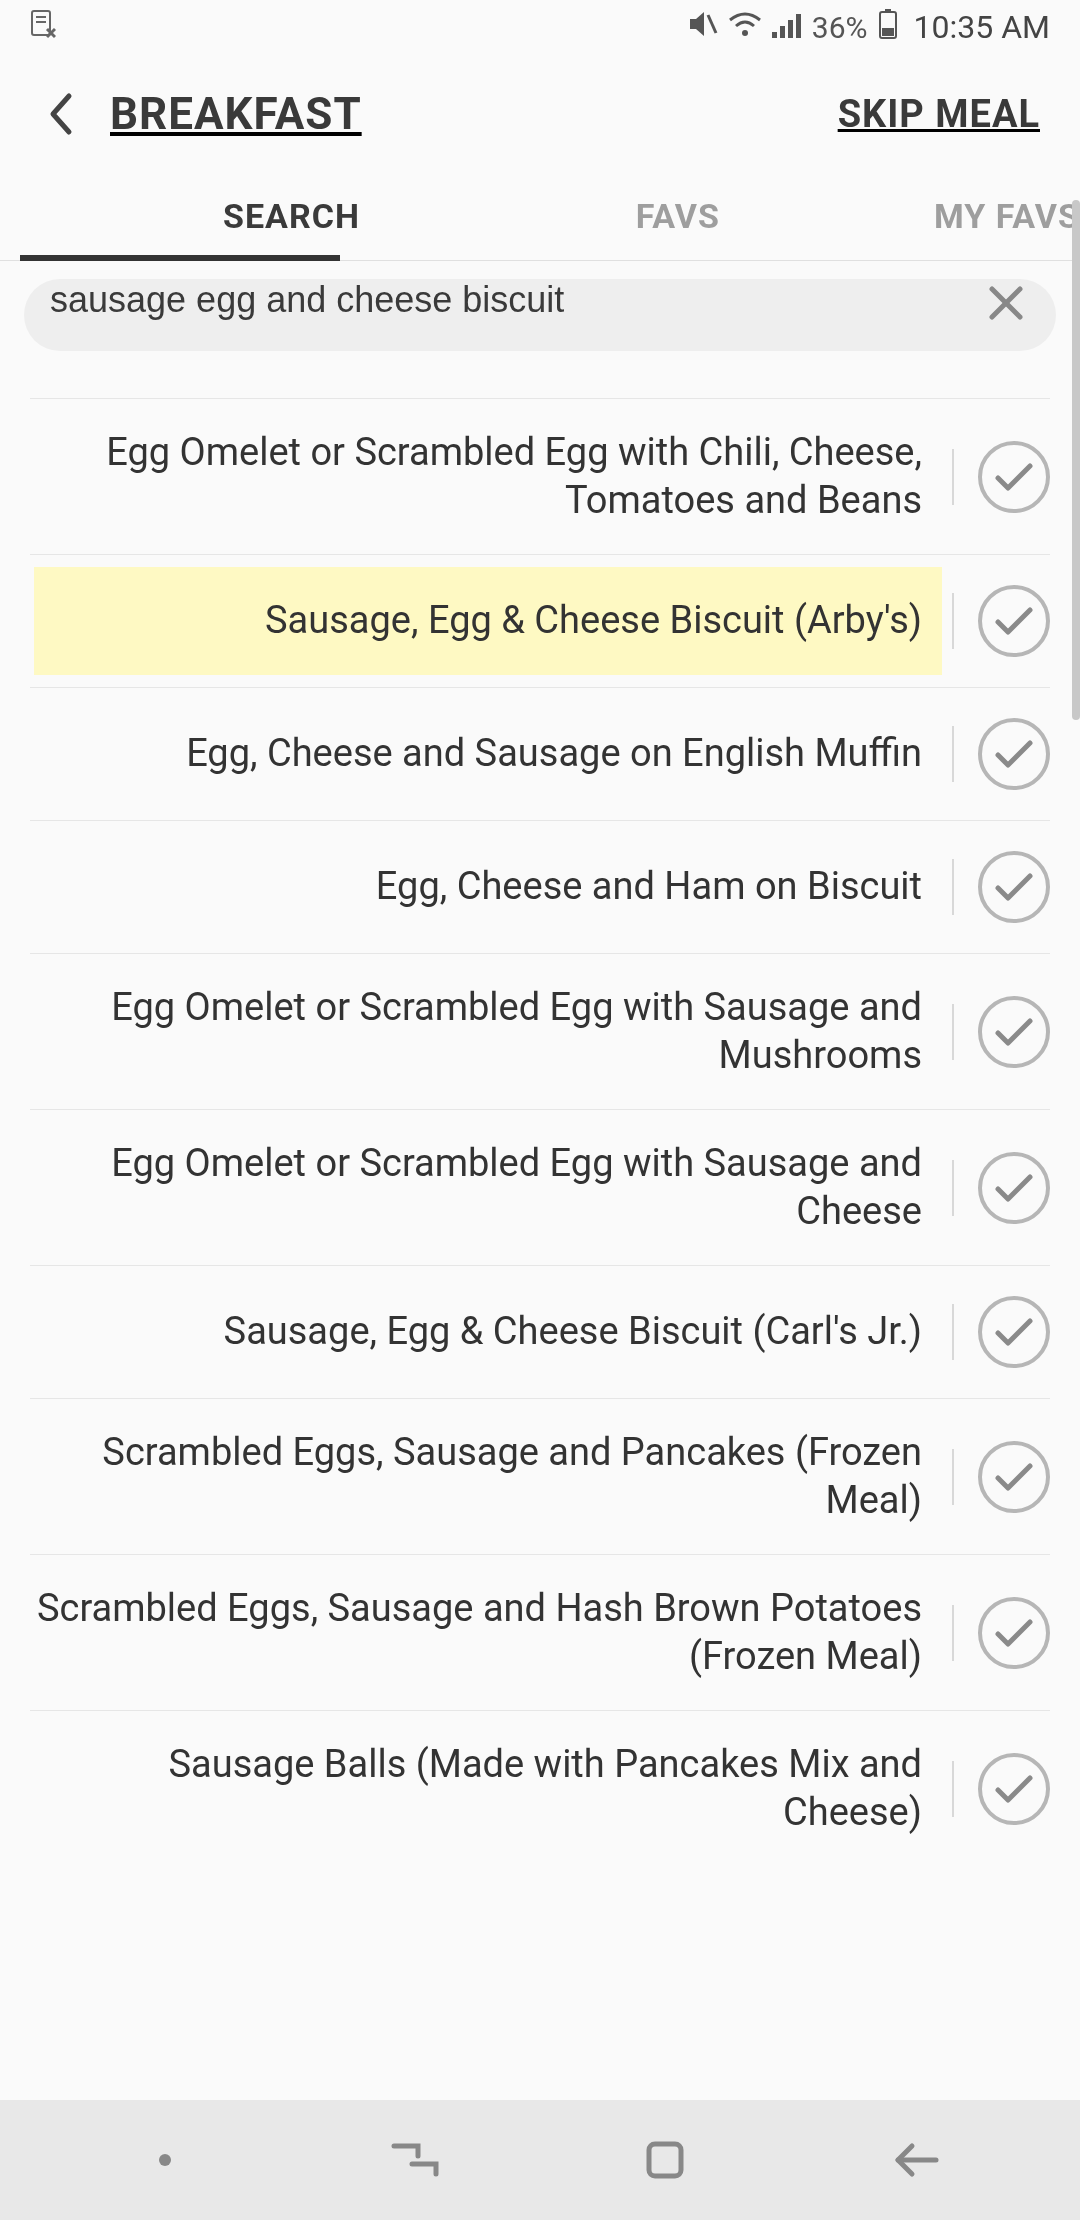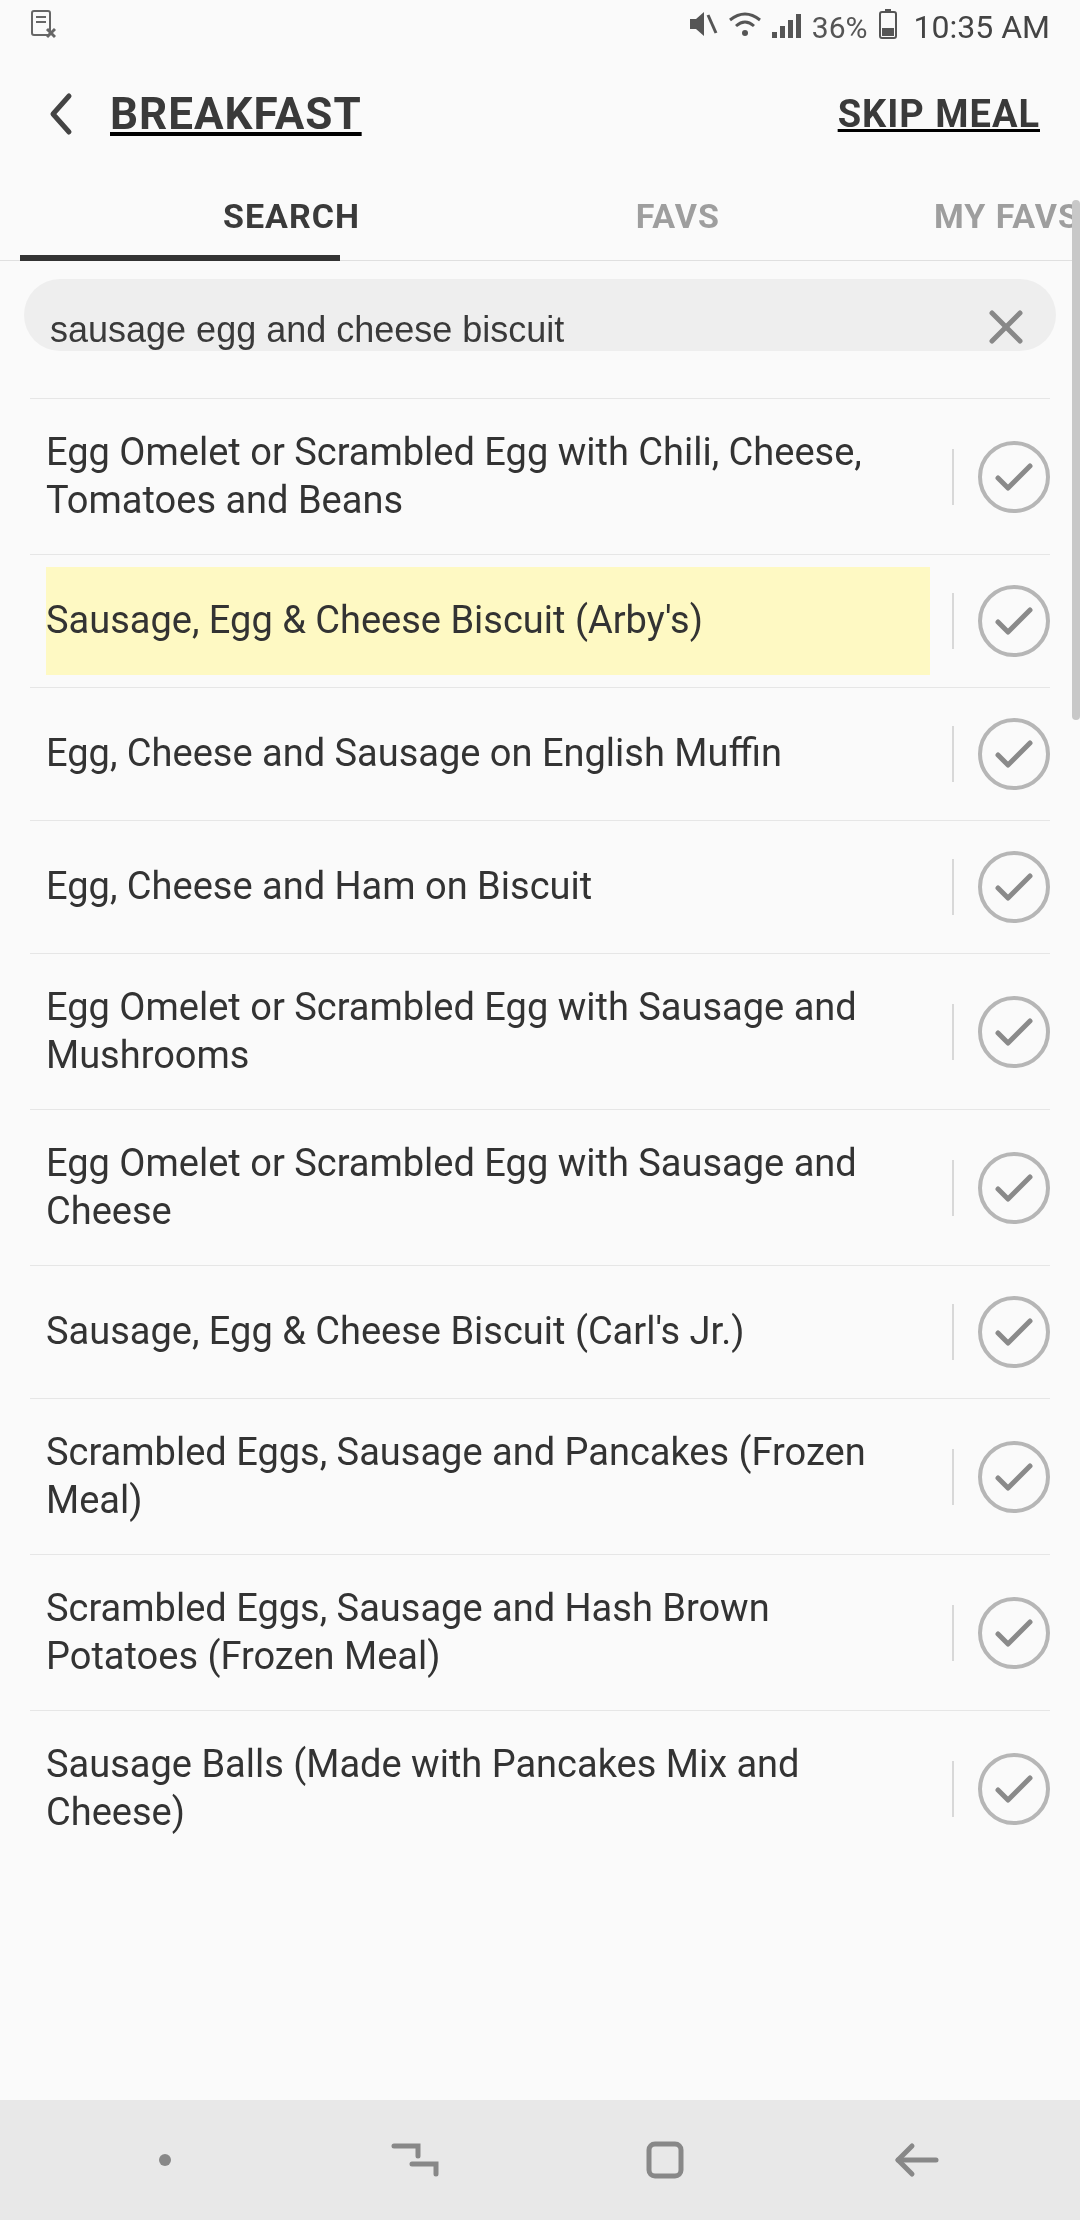--- a/index.html
+++ b/index.html
@@ -10,31 +10,31 @@
   .status-right .time { font-size: 32px; color: #444; margin-left: 6px; }
   .app-header { display: flex; align-items: center; padding: 30px 40px 30px 30px; text-decoration: underline; }
   .back-btn { width: 60px; height: 60px; display: flex; align-items: center; justify-content: center; }
   .app-title { font-size: 44px; font-weight: 700; color: #3a3a3a; letter-spacing: 1px; margin-left: 20px; flex: 1; }
   .skip-btn { font-size: 38px; font-weight: 700; color: #3a3a3a; letter-spacing: 1px; }
   .tabs { display: flex; border-bottom: 1px solid #e0e0e0; }
   .tab { flex: 1; text-align: right; padding: 22px 0 24px; font-size: 34px; font-weight: 700; letter-spacing: 1px; color: #9e9e9e; position: relative; }
   .tab.active { color: #3a3a3a; }
   .tab.active::after { content: ""; position: absolute; left: 20px; right: 20px; bottom: -1px; height: 6px; background: #333; }
   .search-wrap { padding: 18px 24px; }
-  .search-box { display: flex; align-items: flex-end; background: #eeeeee; border-radius: 36px; height: 72px; padding: 0 26px; }
+  .search-box { display: flex; align-items: flex-start; background: #eeeeee; border-radius: 36px; height: 72px; padding: 0 26px; }
   .search-input { flex: 1; border: none; background: transparent; font-size: 36px; color: #3a3a3a; outline: none; }
   .clear-btn { width: 48px; height: 48px; display: flex; align-items: center; justify-content: center; color: #777; }
   .results { padding: 0 30px; }
   .list-item { display: flex; align-items: center; min-height: 112px; padding: 30px 0; border-bottom: 1px solid #e6e6e6; }
   .item-label { flex: 1; font-size: 38px; color: #333; line-height: 1.25; padding-right: 20px; }
   .item-divider { width: 2px; height: 56px; background: #d8d8d8; margin: 0 24px 0 6px; }
   .check-btn { width: 72px; height: 72px; border: 4px solid #b6b6b6; border-radius: 50%; display: flex; align-items: center; justify-content: center; }
   .check-btn svg { stroke: #8a8a8a; }
   .list-item.highlight .item-label-wrap { background: #fef9c3; }
-  .item-label-wrap { display: flex; align-items: center; flex: 1; min-height: 100%; margin: -30px 16px; padding: 30px 0; }
+  .item-label-wrap { display: flex; align-items: center; flex: 1; min-height: 100%; margin: -30px 4px; padding: 30px 0; text-align: right; }
   .first-gap { height: 30px; border-bottom: 1px solid #e6e6e6; }
   .nav-bar { position: absolute; bottom: 0; left: 0; right: 0; height: 120px; background: #e8e8e8; display: flex; align-items: center; justify-content: space-around; padding: 0 40px; }
   .nav-btn { width: 80px; height: 80px; display: flex; align-items: center; justify-content: center; color: #888; }
   .scroll-hint { position: absolute; right: 0; top: 200px; width: 8px; height: 520px; background: #c8c8c8; border-radius: 4px; }
 </style>
 </head>
 <body>
 
 <div class="status-bar">
   <div class="status-left">

